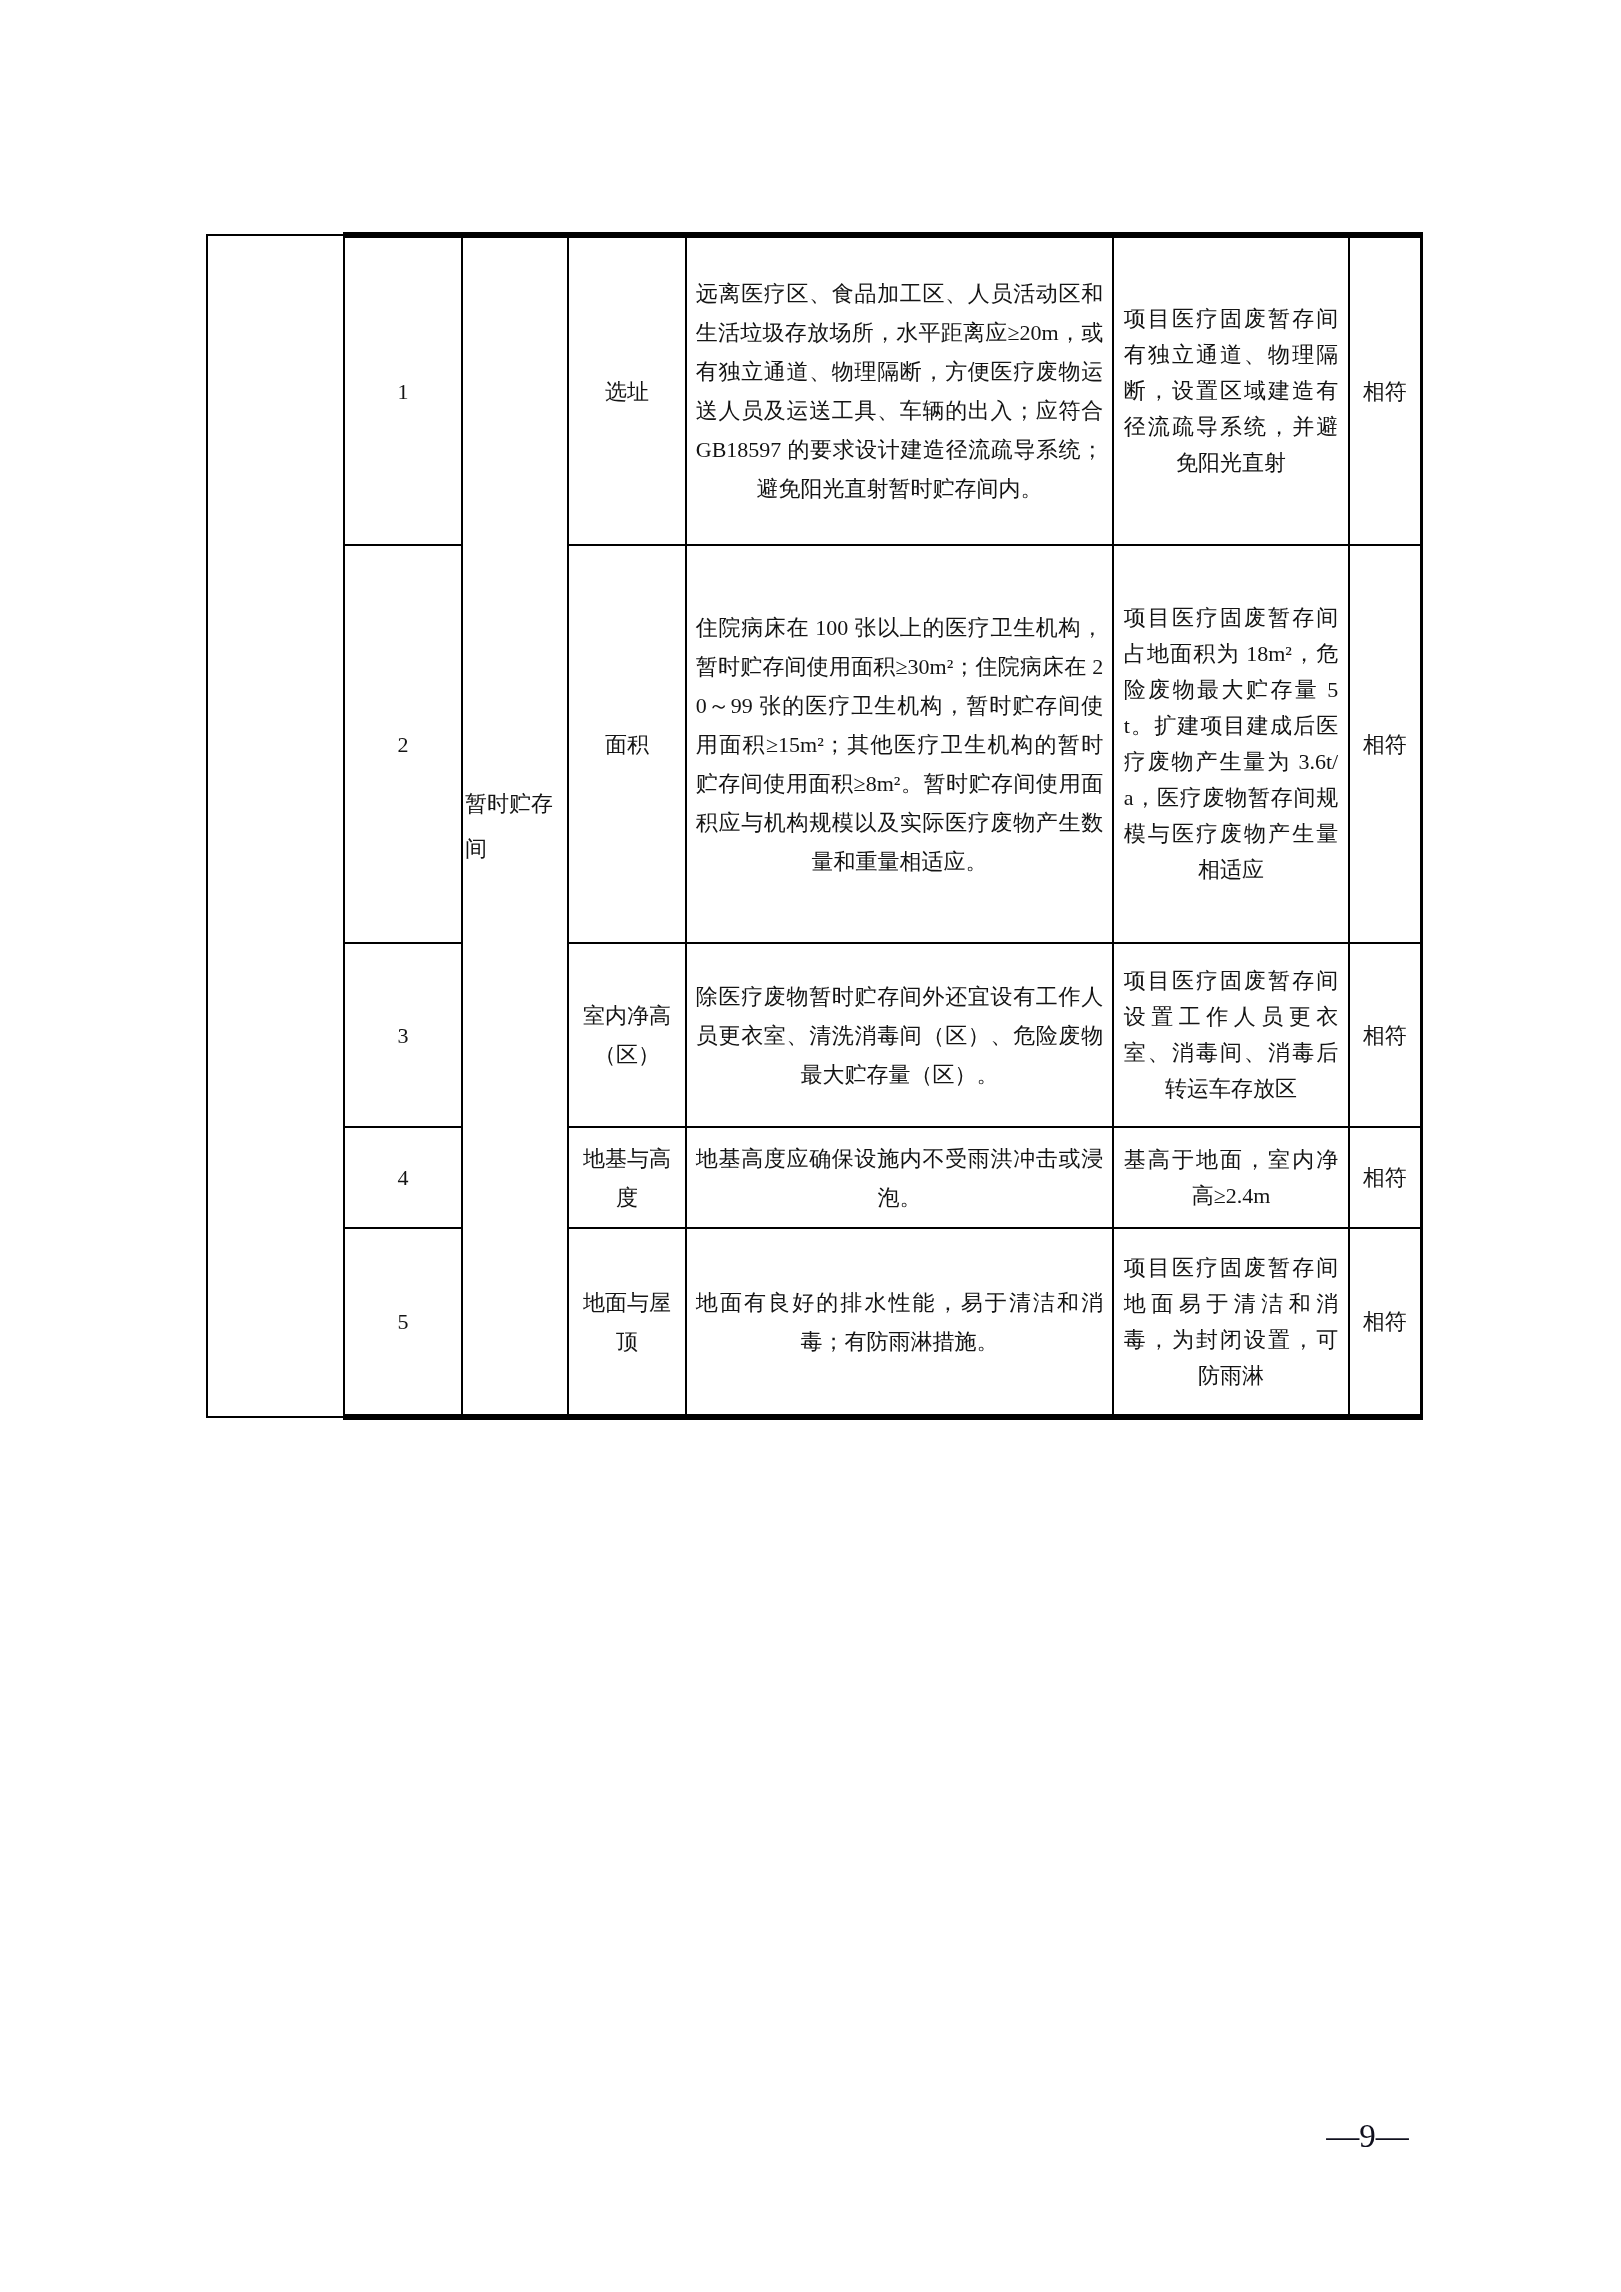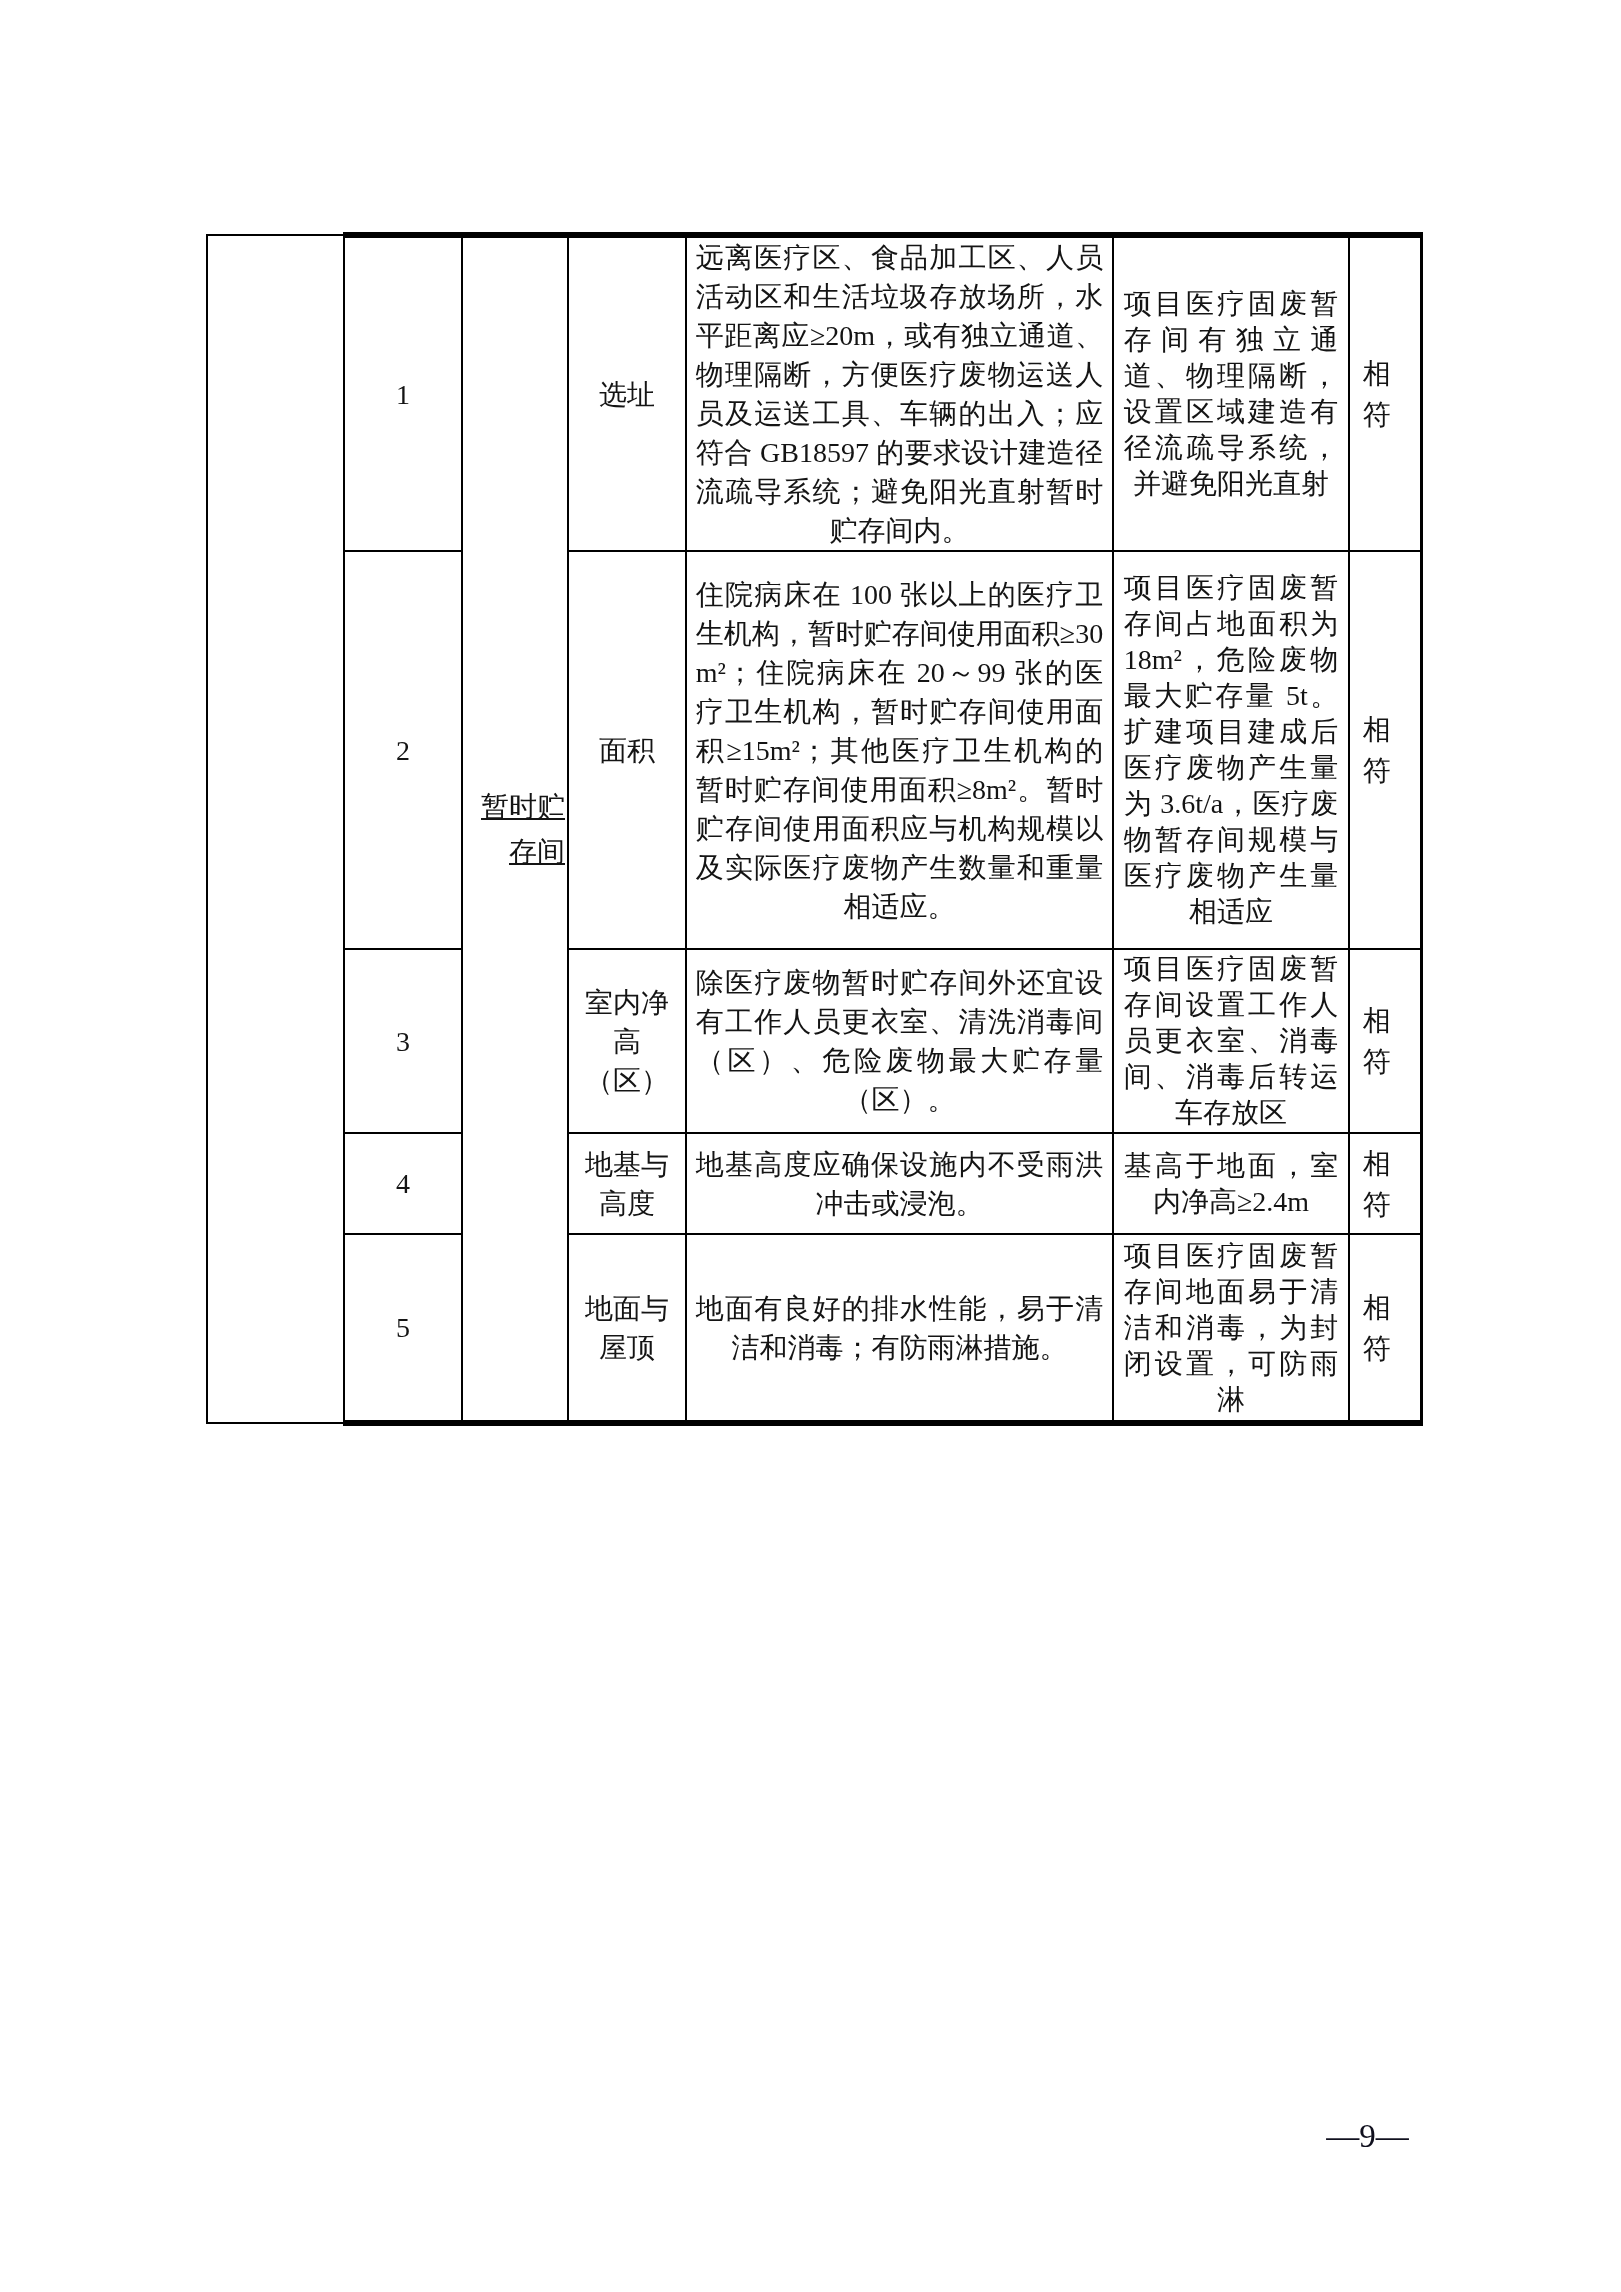--- a/index.html
+++ b/index.html
@@ -16,40 +16,40 @@
   table.compliance-table {
     position: absolute;
     left: 206px;
     top: 232px;
     border-collapse: collapse;
     table-layout: fixed;
     width: 1213px;
   }
   td {
     border: 2px solid #000;
-    font-size: 28px;
+    font-size: 22px;
     line-height: 39px;
     vertical-align: middle;
     padding: 0;
     overflow: hidden;
     word-break: break-all;
   }
   tr.row-1 { height: 310px; }
   tr.row-2 { height: 398px; }
   tr.row-3 { height: 184px; }
   tr.row-4 { height: 101px; }
   tr.row-5 { height: 189px; }
 
   .c-side  { border-left: 2.9px solid #000; }
   .thick-top { border-top: 6.9px solid #000; }
   .thick-bottom { border-bottom: 6.9px solid #000; }
   .c-con { border-right: 3.9px solid #000; }
 
   .c-num  { text-align: center; }
-  .c-cat  { text-align: right; padding: 0 2px; line-height: 45px; text-decoration: underline; }
+  .c-cat  { text-align: left; padding: 0 2px; line-height: 45px; }
   .c-item { text-align: center; padding: 0 13.7px; }
   .c-req  {
     text-align: justify;
     text-align-last: center;
     padding: 0 8.8px;
     line-height: 39px;
   }
   .c-act  {
     text-align: justify;
     text-align-last: center;

